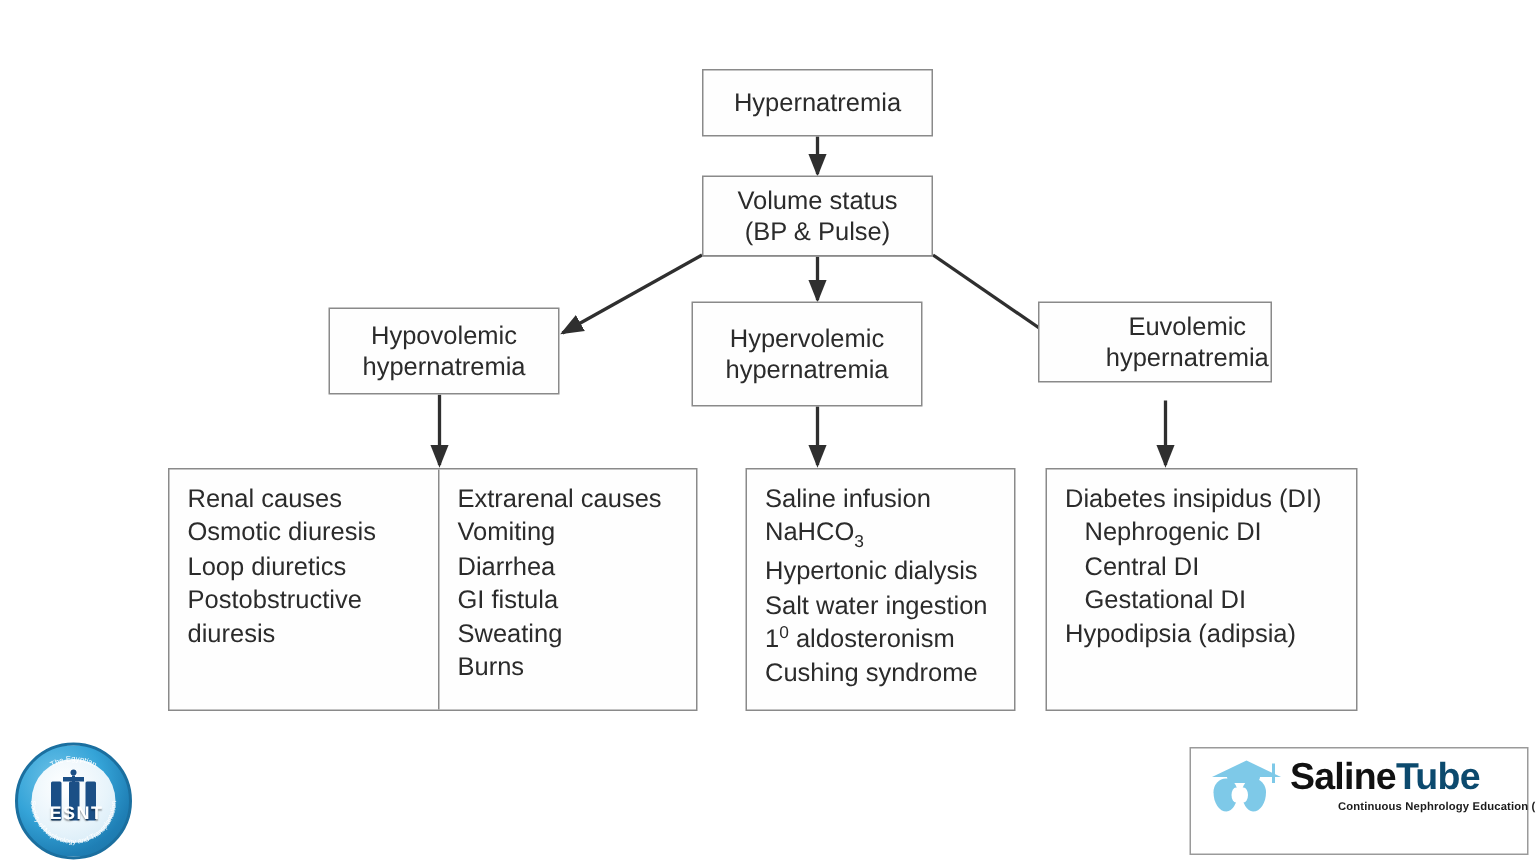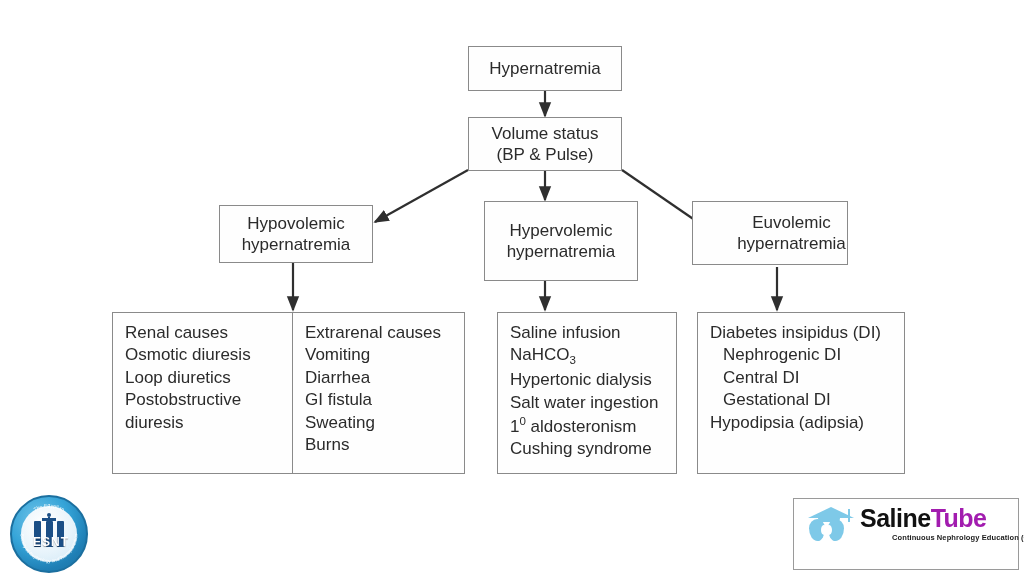--- a/index.html
+++ b/index.html
@@ -210,21 +210,21 @@
   }
   .ntube-name {
     position: absolute;
     left: 60px; top: 3px;
     font-size: 25px;
     font-weight: bold;
     letter-spacing: -0.5px;
     line-height: 1;
   }
   .ntube-name .nephro { color: #111111; }
-  .ntube-name .tube   { color: #a21caf; }
+  .ntube-name .tube   { color: #0c4a6e; }
   .ntube-tag {
     position: absolute;
     left: 92px; top: 30px;
     font-size: 7.5px;
     font-weight: bold;
     color: #1a1a1a;
     letter-spacing: 0.1px;
     white-space: nowrap;
   }
   .ntube-url {
@@ -279,26 +279,26 @@
   <div class="node" style="left:468px; top:117px; width:154px; height:54px;">
     <span>Volume status</span>
     <span class="line2">(BP &amp; Pulse)</span>
   </div>
 
   <div class="node" style="left:219px; top:205px; width:154px; height:58px;">
     <span>Hypovolemic</span>
     <span class="line2">hypernatremia</span>
   </div>
 
-  <div class="node" style="left:484px; top:201px; width:154px; height:80px;">
+  <div class="node" style="left:461px; top:201px; width:154px; height:70px;">
     <span>Hypervolemic</span>
     <span class="line2">hypernatremia</span>
   </div>
 
-  <div class="node" style="left:692px; top:201px; width:156px; height:64px;padding-left:43px;">
+  <div class="node" style="left:692px; top:201px; width:156px; height:54px;padding-left:43px;">
     <span>Euvolemic</span>
     <span class="line2">hypernatremia</span>
   </div>
 
   <div class="listbox" style="left:112px; top:312px; width:353px; height:162px;">
     <div class="listcol divided" style="width:180px; flex:0 0 180px;">
       <ul>
         <li>Renal causes</li>
         <li>Osmotic diuresis</li>
         <li>Loop diuretics</li>

